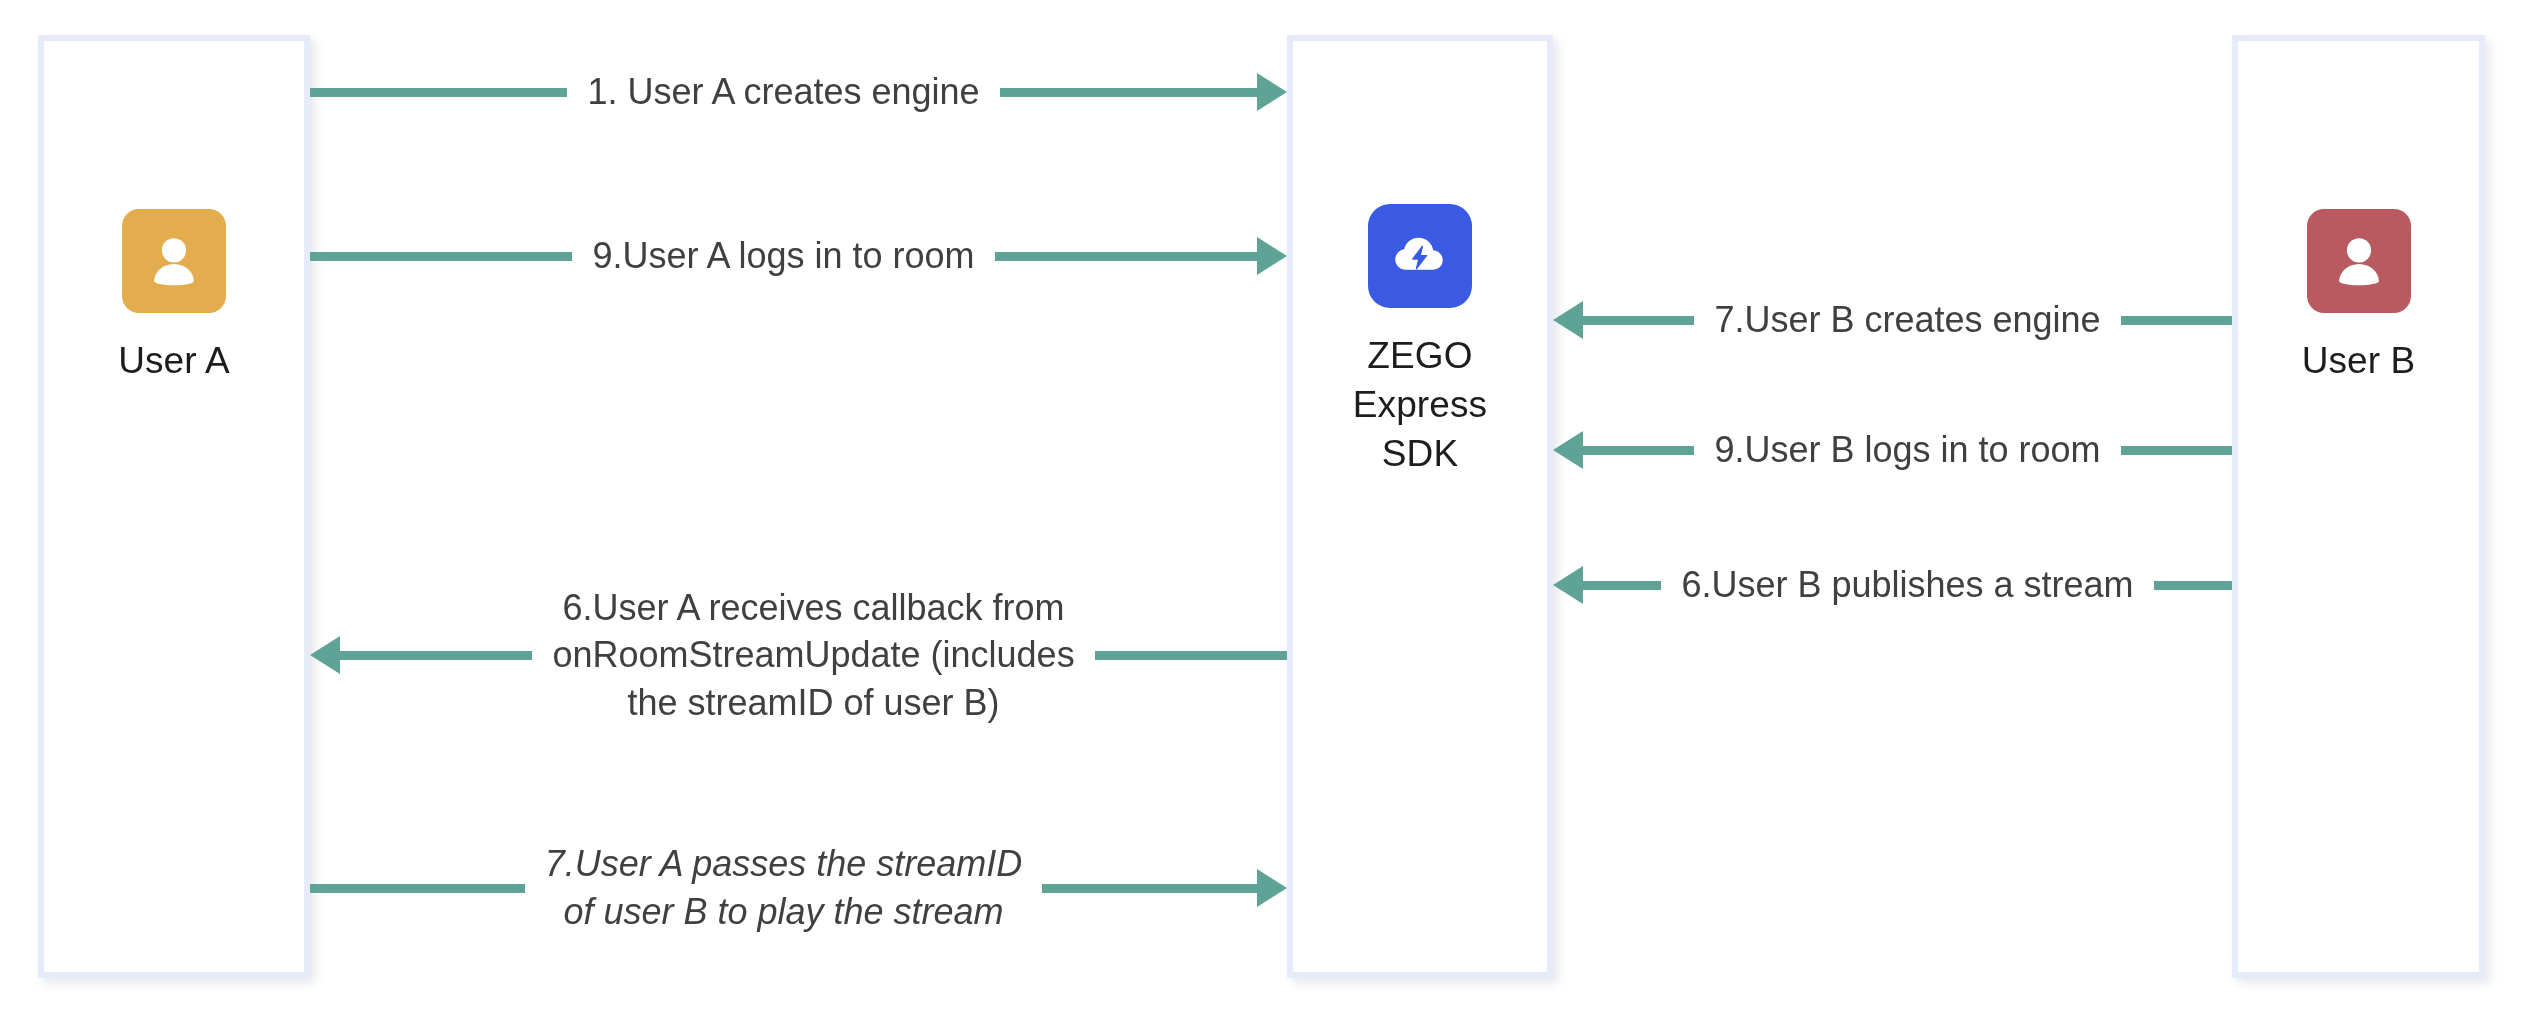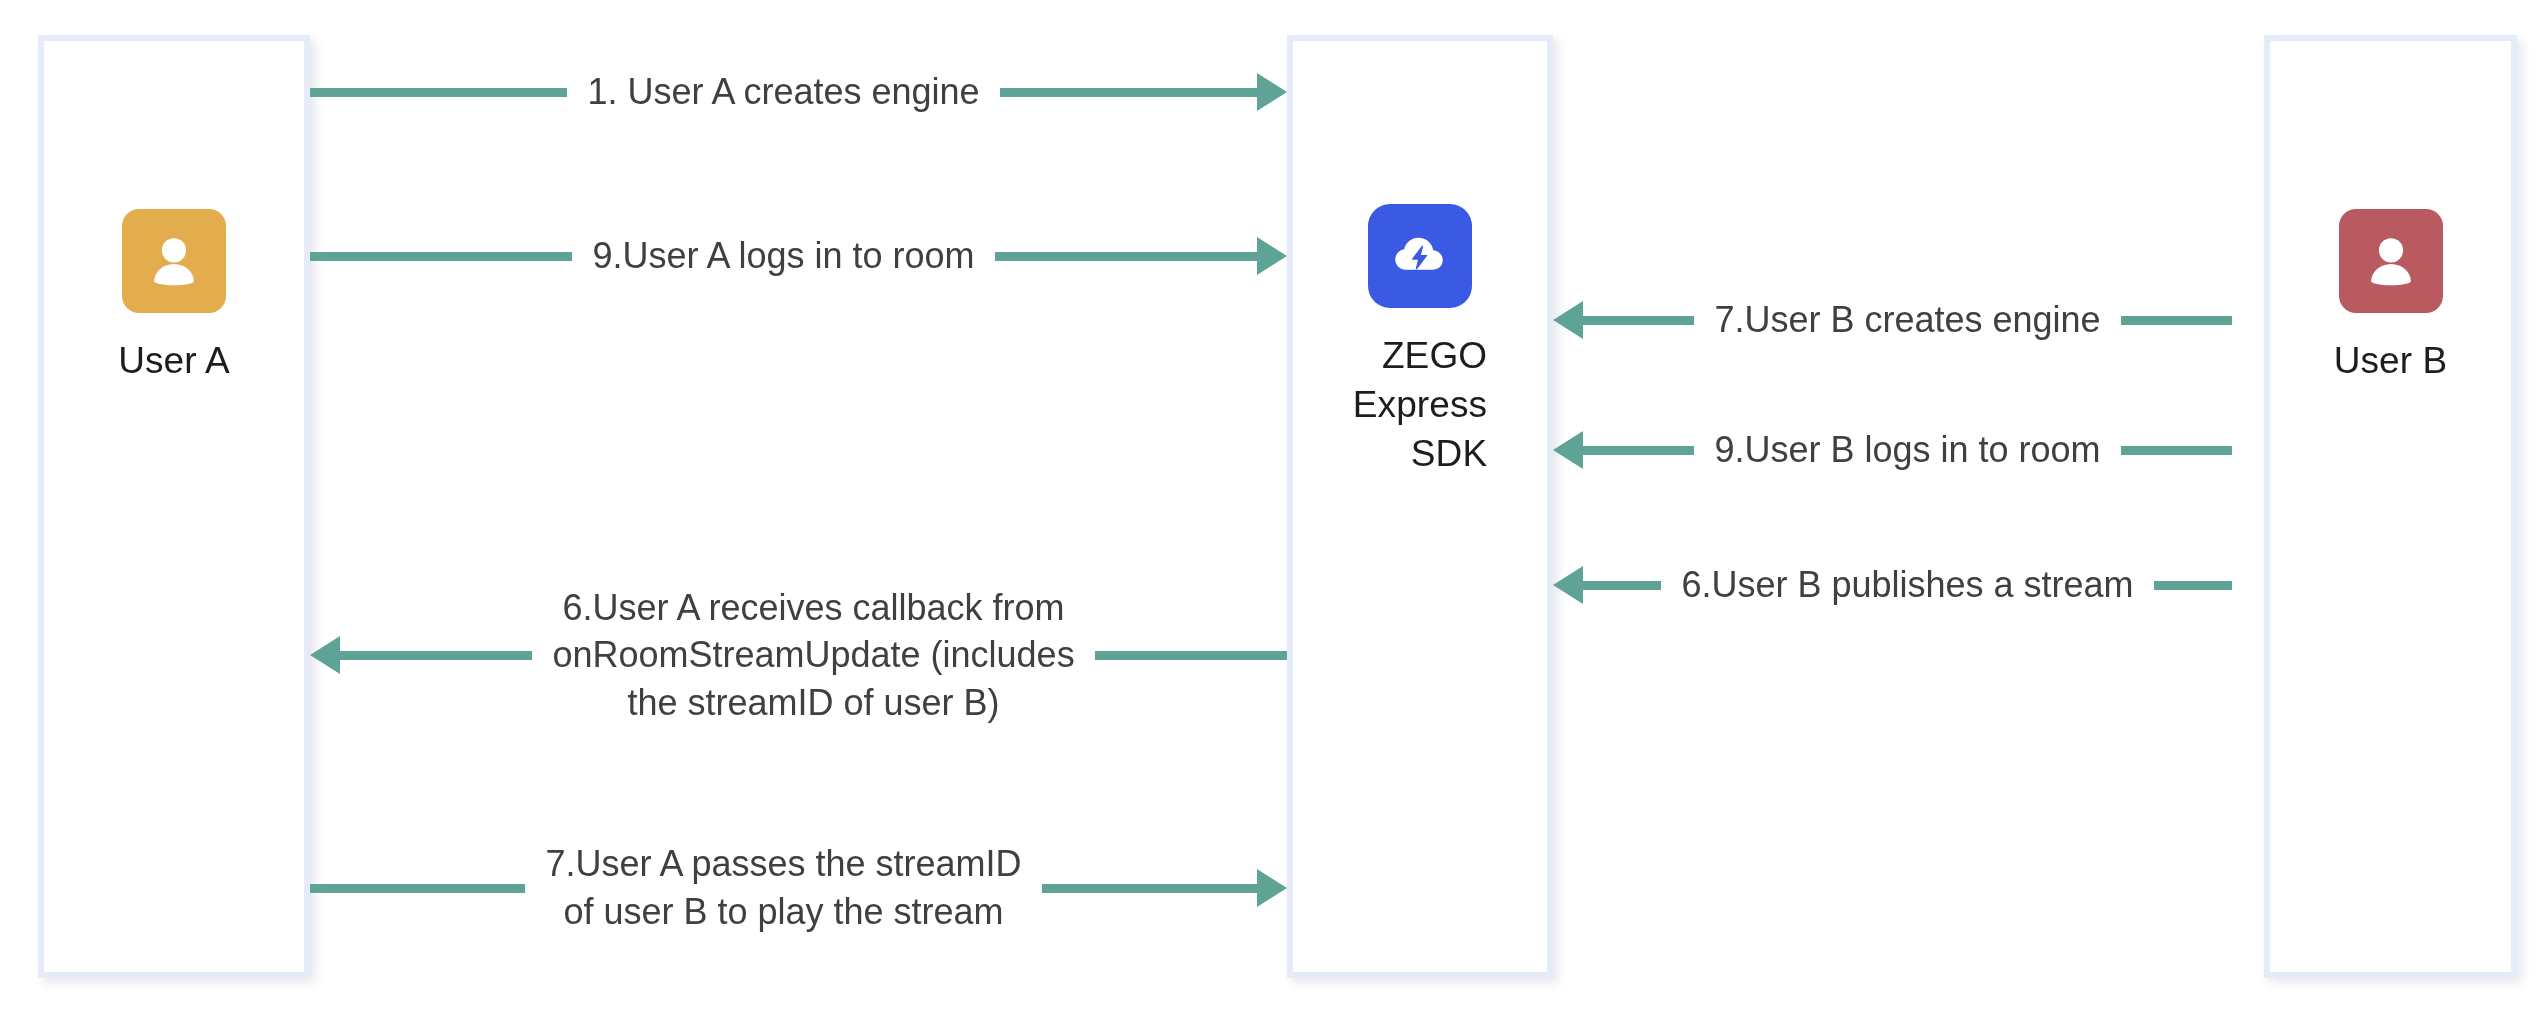--- a/index.html
+++ b/index.html
@@ -19,21 +19,21 @@
 
   
   .column {
     position: absolute;
     background: #ffffff;
     border: 6px solid #e6ebf9;
     box-shadow: 5px 5px 9px rgba(120,125,150,0.18);
   }
   #col-user-a   { left: 38px;   top: 35px; width: 272px; height: 943px; }
   #col-zego     { left: 1287px; top: 35px; width: 266px; height: 943px; }
-  #col-user-b   { left: 2232px; top: 35px; width: 253px; height: 943px; margin-left: 32px; }
+  #col-user-b   { left: 2232px; top: 35px; width: 253px; height: 943px; }
 
   
   .actor {
     position: absolute;
     display: flex;
     flex-direction: column;
     align-items: center;
     width: 100%;
     left: 0;
   }
@@ -52,21 +52,21 @@
   }
   .avatar.amber { background: #e3ad4e; }
   .avatar.rose  { background: #b95a60; }
   .avatar.blue  { background: #3a5ae4; border-radius: 22px; }
 
   .actor-caption {
     margin-top: 24px;
     font-size: 37px;
     color: #1d1d1d;
     line-height: 1.32;
-    text-align: right;
+    text-align: center;
     letter-spacing: .1px;
     white-space: pre-line;
   }
 
   
   .msg {
     position: absolute;
     display: flex;
     align-items: center;
     height: 0;
@@ -100,21 +100,21 @@
   #msg-2 { left: 310px; top: 256px; width: 977px; }
   #msg-6 { left: 310px; top: 655px; width: 977px; }
   #msg-7 { left: 310px; top: 888px; width: 977px; }
 
   
   #msg-3 { left: 1553px; top: 320px; width: 679px; }
   #msg-4 { left: 1553px; top: 450px; width: 679px; }
   #msg-5 { left: 1553px; top: 585px; width: 679px; }
 
   #msg-6 .label { line-height: 1.32; }
-  #msg-7 .label { line-height: 1.32; }
+  #msg-7 .label { line-height: 1.32; font-style: italic; }
 </style>
 </head>
 <body>
 
 <div id="stage">
 
   <div class="column" id="col-user-a">
     <div class="actor" id="actor-user-a">
       <div class="avatar amber">
         <svg width="62" height="62" viewBox="0 0 64 64" aria-hidden="true">

